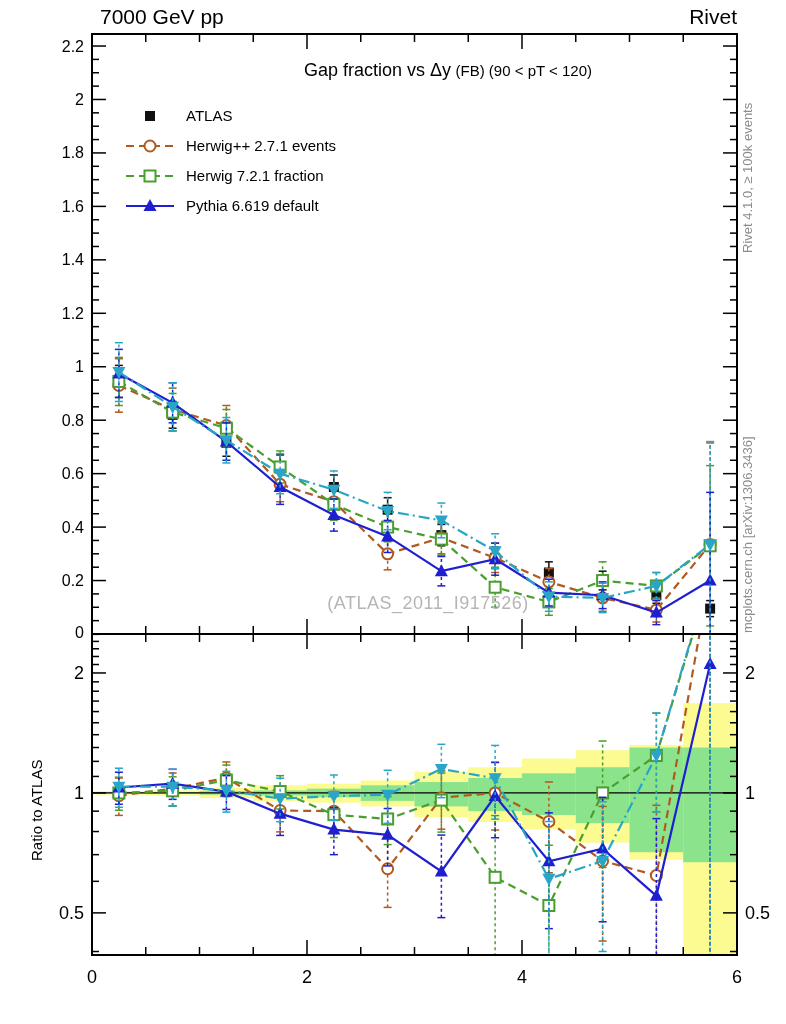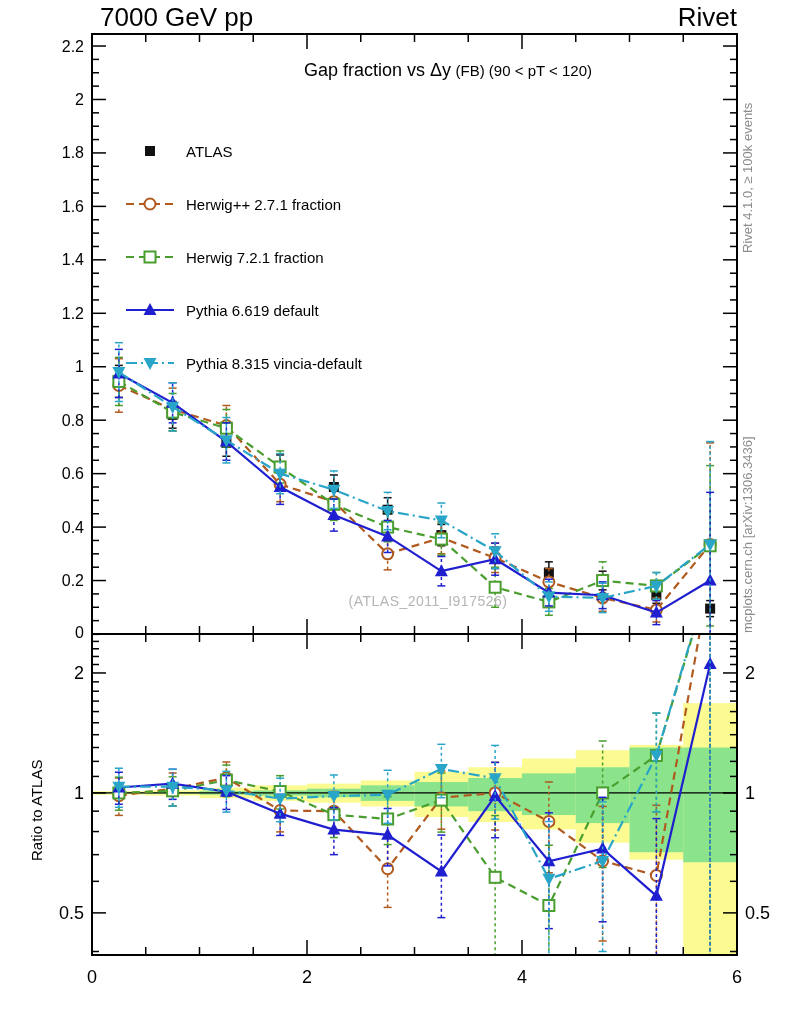--- a/index.html
+++ b/index.html
@@ -1,28 +1,28 @@
 <!DOCTYPE html>
 <html><head>
 <meta charset="utf-8">
 <style>
   html,body{margin:0;padding:0;background:#fff;}
   .page{position:relative;width:786px;height:1024px;background:#fff;overflow:hidden;
         font-family:"Liberation Sans", sans-serif;color:#000;}
-  .hdr{position:absolute;top:5px;font-size:26px;line-height:24px;}
+  .hdr{position:absolute;top:5px;font-size:21px;line-height:24px;}
   .hdr-left{left:100px;}
   .hdr-right{right:49px;}
   .plot-title{position:absolute;left:92px;top:60px;width:712px;text-align:center;white-space:nowrap;}
   .plot-title .t-main{font-size:18px;}
   .plot-title .t-sub{font-size:15px;}
   .legend{position:absolute;left:124px;top:107px;}
-  .legend-row{display:flex;align-items:flex-end;height:30px;font-size:15px;white-space:nowrap;margin-top:23px;}
+  .legend-row{display:flex;align-items:flex-start;height:30px;font-size:15px;white-space:nowrap;}
   .legend-row svg{margin-right:10px;}
   .watermark{position:absolute;left:92px;top:593px;width:672px;text-align:center;
-             font-size:14px;color:#b5b5b5;letter-spacing:0.5px;}
+             font-size:18px;color:#b5b5b5;letter-spacing:0.5px;}
   .vtext{position:absolute;transform-origin:0 0;transform:rotate(-90deg);
          font-size:13px;color:#8c8c8c;white-space:nowrap;}
   .vnote-top{left:740px;top:253px;}
   .vnote-bottom{left:740px;top:633px;}
   .ratio-ylabel{position:absolute;left:28px;top:861px;transform-origin:0 0;transform:rotate(-90deg);
                 font-size:15px;color:#000;white-space:nowrap;}
   svg#plot-svg{position:absolute;left:0;top:0;}
 </style>
 </head>
 <body>
@@ -746,43 +746,36 @@
         <svg width="52" height="18">
           <rect x="21" y="4" width="10" height="10" fill="#111111"></rect>
         </svg>
         <span>ATLAS</span>
       </div>
       <div class="legend-row">
         <svg width="52" height="18">
           <line x1="2" y1="9" x2="50" y2="9" stroke="#b05a1f" stroke-width="2.2" stroke-dasharray="8,5"></line>
           <circle cx="26" cy="9" r="5.5" fill="#fff" stroke="#b05a1f" stroke-width="2"></circle>
         </svg>
-        <span>Herwig++ 2.7.1 fraction</span>
+        <span>Herwig++ 2.7.1 events</span>
       </div>
       <div class="legend-row">
         <svg width="52" height="18">
           <line x1="2" y1="9" x2="50" y2="9" stroke="#4a9e2f" stroke-width="2.2" stroke-dasharray="8,5"></line>
           <rect x="20.5" y="3.5" width="11" height="11" fill="#fff" stroke="#4a9e2f" stroke-width="2"></rect>
         </svg>
         <span>Herwig 7.2.1 fraction</span>
       </div>
       <div class="legend-row">
         <svg width="52" height="18">
           <line x1="2" y1="9" x2="50" y2="9" stroke="#1f1fd0" stroke-width="2.2"></line>
           <path d="M26,2 L32.5,14 L19.5,14 Z" fill="#1f1fd0"></path>
         </svg>
         <span>Pythia 6.619 default</span>
       </div>
-      <div class="legend-row">
-        <svg width="52" height="18">
-          <line x1="2" y1="9" x2="50" y2="9" stroke="#29a5c8" stroke-width="2.2" stroke-dasharray="11,4,2,4"></line>
-          <path d="M26,16 L32.5,4 L19.5,4 Z" fill="#29a5c8"></path>
-        </svg>
-        <span>Pythia 8.315 vincia-default</span>
-      </div>
     </div>
 
   <div class="watermark">(ATLAS_2011_I917526)</div>
 
   <div class="vtext vnote-top">Rivet 4.1.0, ≥ 100k events</div>
   <div class="vtext vnote-bottom">mcplots.cern.ch [arXiv:1306.3436]</div>
 
   <div class="ratio-ylabel">Ratio to ATLAS</div>
 
 </div>

